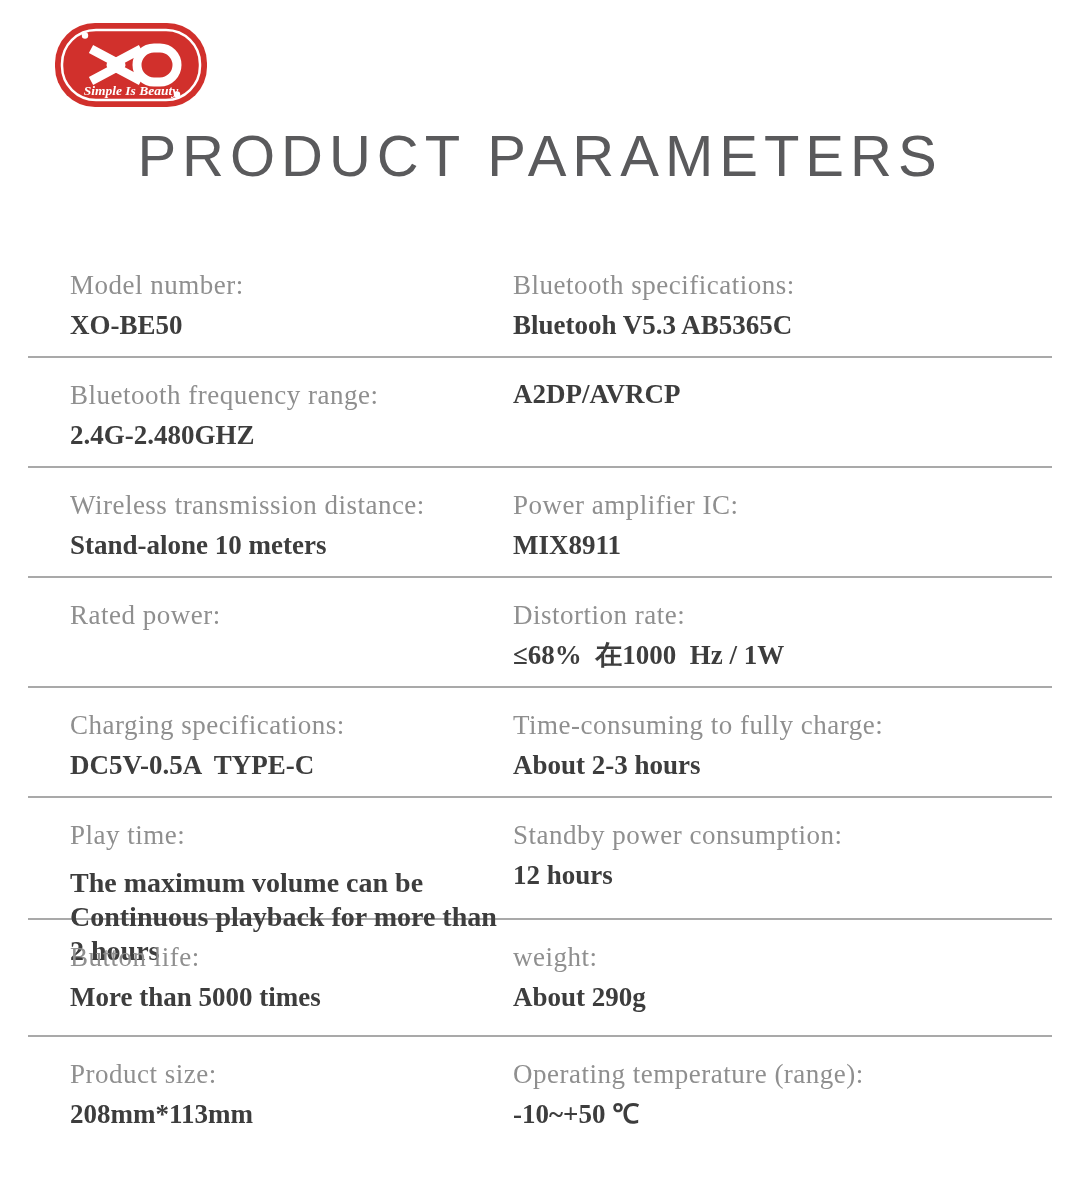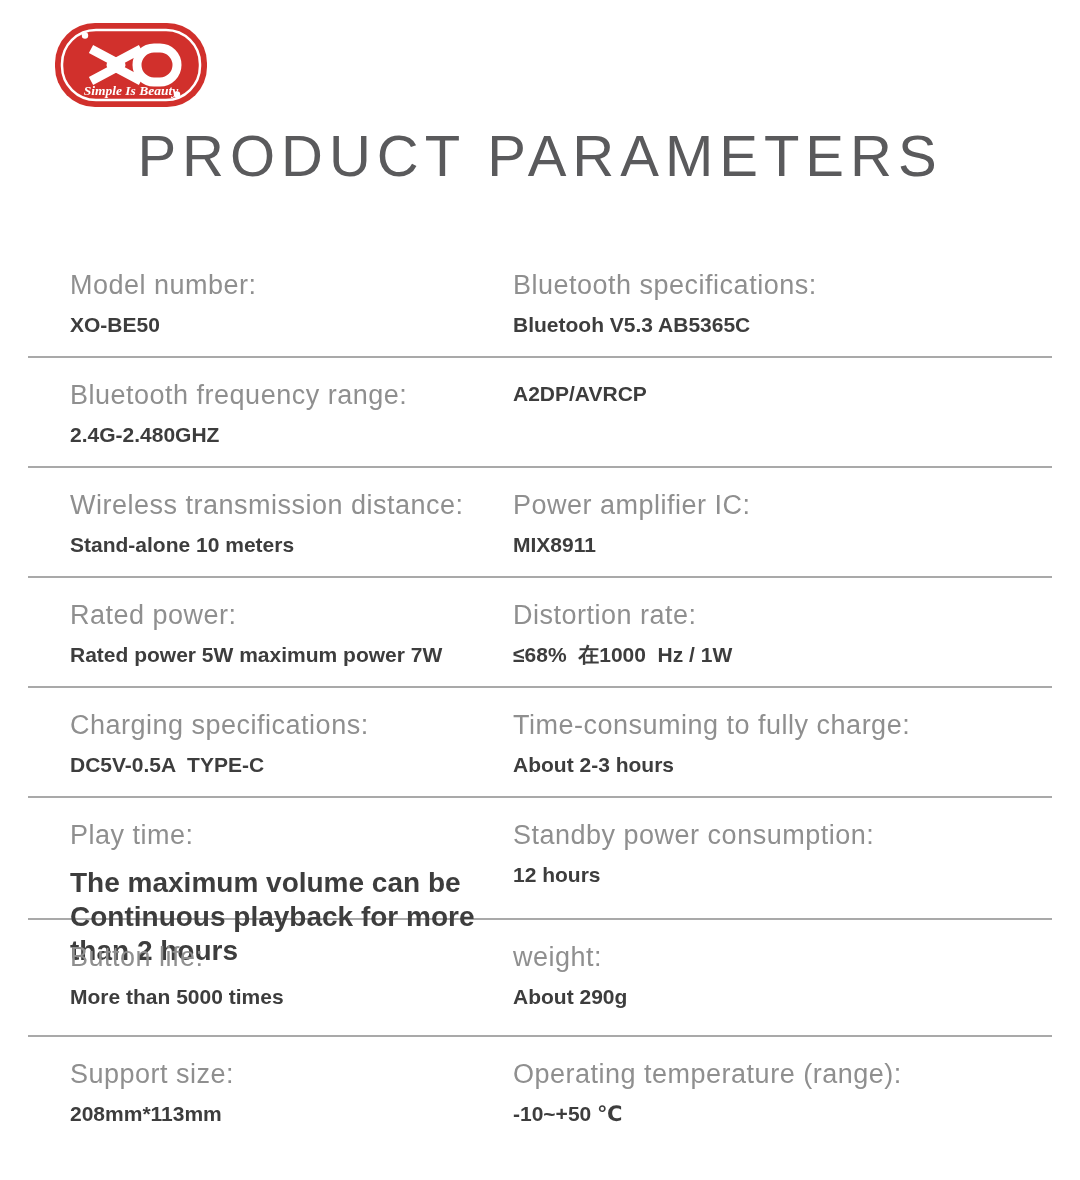--- a/index.html
+++ b/index.html
@@ -46,31 +46,31 @@
   .spec-row {
     display: grid;
     grid-template-columns: 443px 1fr;
     padding: 20px 0 0 42px;
     border-bottom: 2px solid #a9a9a9;
     height: 110px;
   }
   .spec-row.no-border { border-bottom: none; }
   .spec-row.tall  { height: 122px; }
   .spec-row.tall2 { height: 117px; }
-  .spec-cell { padding-right: 14px; }
+  .spec-cell { padding-right: 14px; font-family: Liberation Serif, serif; }
   .spec-label {
     font-size: 27px;
     line-height: 34px;
     color: #8f8f8f;
     letter-spacing: 0.5px;
     margin-bottom: 7px;
     white-space: pre-wrap;
   }
   .spec-value {
-    font-size: 21px;
+    font-size: 27px;
     line-height: 32px;
     font-weight: 600;
     color: #3d3d3d;
     white-space: pre-wrap;
   }
   .spec-value.small {
     font-size: 28px;
     line-height: 34px;
     margin-top: 14px;
   }
@@ -127,21 +127,20 @@
       </div>
       <div class="spec-cell">
         <div class="spec-label">Power amplifier IC:</div>
         <div class="spec-value">MIX8911</div>
       </div>
     </div>
 
     <div class="spec-row">
       <div class="spec-cell">
         <div class="spec-label">Rated power:</div>
-        <div class="spec-value">Rated power 5W maximum power 7W</div>
       </div>
       <div class="spec-cell">
         <div class="spec-label">Distortion rate:</div>
         <div class="spec-value">≤68%  在1000  Hz / 1W</div>
       </div>
     </div>
 
     <div class="spec-row">
       <div class="spec-cell">
         <div class="spec-label">Charging specifications:</div>
@@ -171,21 +170,21 @@
         <div class="spec-value">More than 5000 times</div>
       </div>
       <div class="spec-cell">
         <div class="spec-label">weight:</div>
         <div class="spec-value">About 290g</div>
       </div>
     </div>
 
     <div class="spec-row no-border">
       <div class="spec-cell">
-        <div class="spec-label">Support size:</div>
+        <div class="spec-label">Product size:</div>
         <div class="spec-value">208mm*113mm</div>
       </div>
       <div class="spec-cell">
         <div class="spec-label">Operating temperature (range):</div>
         <div class="spec-value">-10~+50 ℃</div>
       </div>
     </div>
 
   </div>
 </div>

